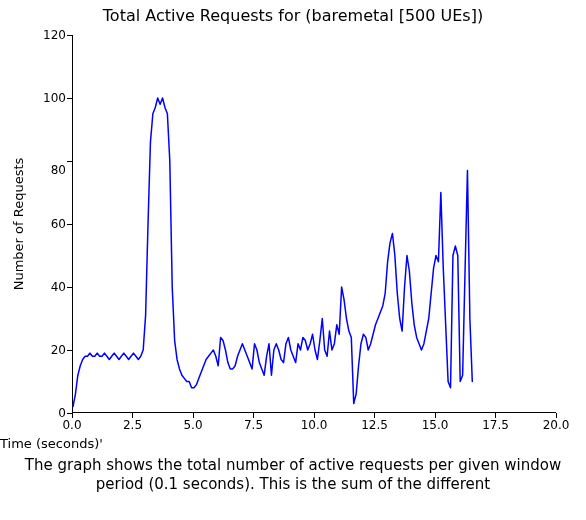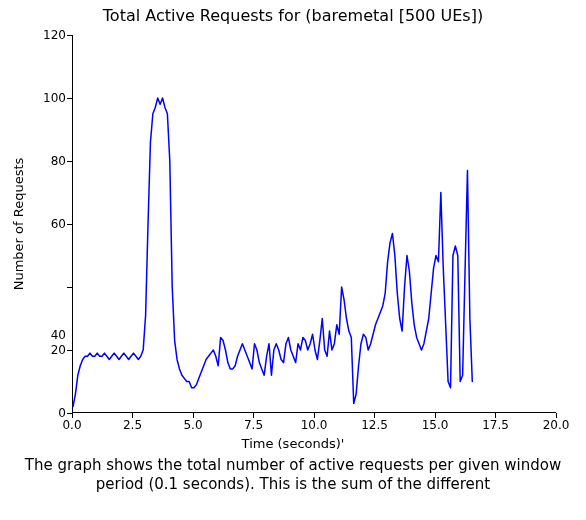--- a/index.html
+++ b/index.html
@@ -42,21 +42,20 @@
   .tick-y { width: 5px; height: 1px; }
   .ticklabel-x, .ticklabel-y {
     position: absolute;
     font-size: 12px;
   }
   .ticklabel-x { top: 418px; transform: translateX(-50%); }
   .ticklabel-y { right: 520px; transform: translateY(-50%); }
   .xlabel {
     position: absolute;
     width: 100%;
-    text-align: center;
     top: 436px;
     font-size: 13px;
   }
   .ylabel {
     position: absolute;
     left: 18px;
     top: 224px;
     transform: translate(-50%, -50%) rotate(-90deg);
     font-size: 13px;
     white-space: nowrap;
@@ -138,25 +137,25 @@
       <div class="ticklabel-x" style="left: 495.5px;">17.5</div>
       <div class="tick-x" style="left: 555.5px; top: 413px;"></div>
       <div class="ticklabel-x" style="left: 556px;">20.0</div>
     </div>
   <div id="yticks-container">
       <div class="tick-y" style="left: 67px; top: 412.5px;"></div>
       <div class="ticklabel-y" style="top: 413px;">0</div>
       <div class="tick-y" style="left: 67px; top: 349.5px;"></div>
       <div class="ticklabel-y" style="top: 350px;">20</div>
       <div class="tick-y" style="left: 67px; top: 286.5px;"></div>
-      <div class="ticklabel-y" style="top: 287px; margin-top: 48px;">40</div>
+      <div class="ticklabel-y" style="top: 287px;">40</div>
       <div class="tick-y" style="left: 67px; top: 223.5px;"></div>
       <div class="ticklabel-y" style="top: 224px;">60</div>
       <div class="tick-y" style="left: 67px; top: 160.5px;"></div>
-      <div class="ticklabel-y" style="top: 161px; margin-left: 32px;">80</div>
+      <div class="ticklabel-y" style="top: 170px; margin-left: 32px;">80</div>
       <div class="tick-y" style="left: 67px; top: 97.5px;"></div>
       <div class="ticklabel-y" style="top: 98px; margin-left: 7px;">100</div>
       <div class="tick-y" style="left: 67px; top: 34.5px;"></div>
       <div class="ticklabel-y" style="top: 35px;">120</div>
     </div>
 
   <div class="caption">
     <div>The graph shows the total number of active requests per given window</div>
     <div>period (0.1 seconds). This is the sum of the different</div>
   </div>

